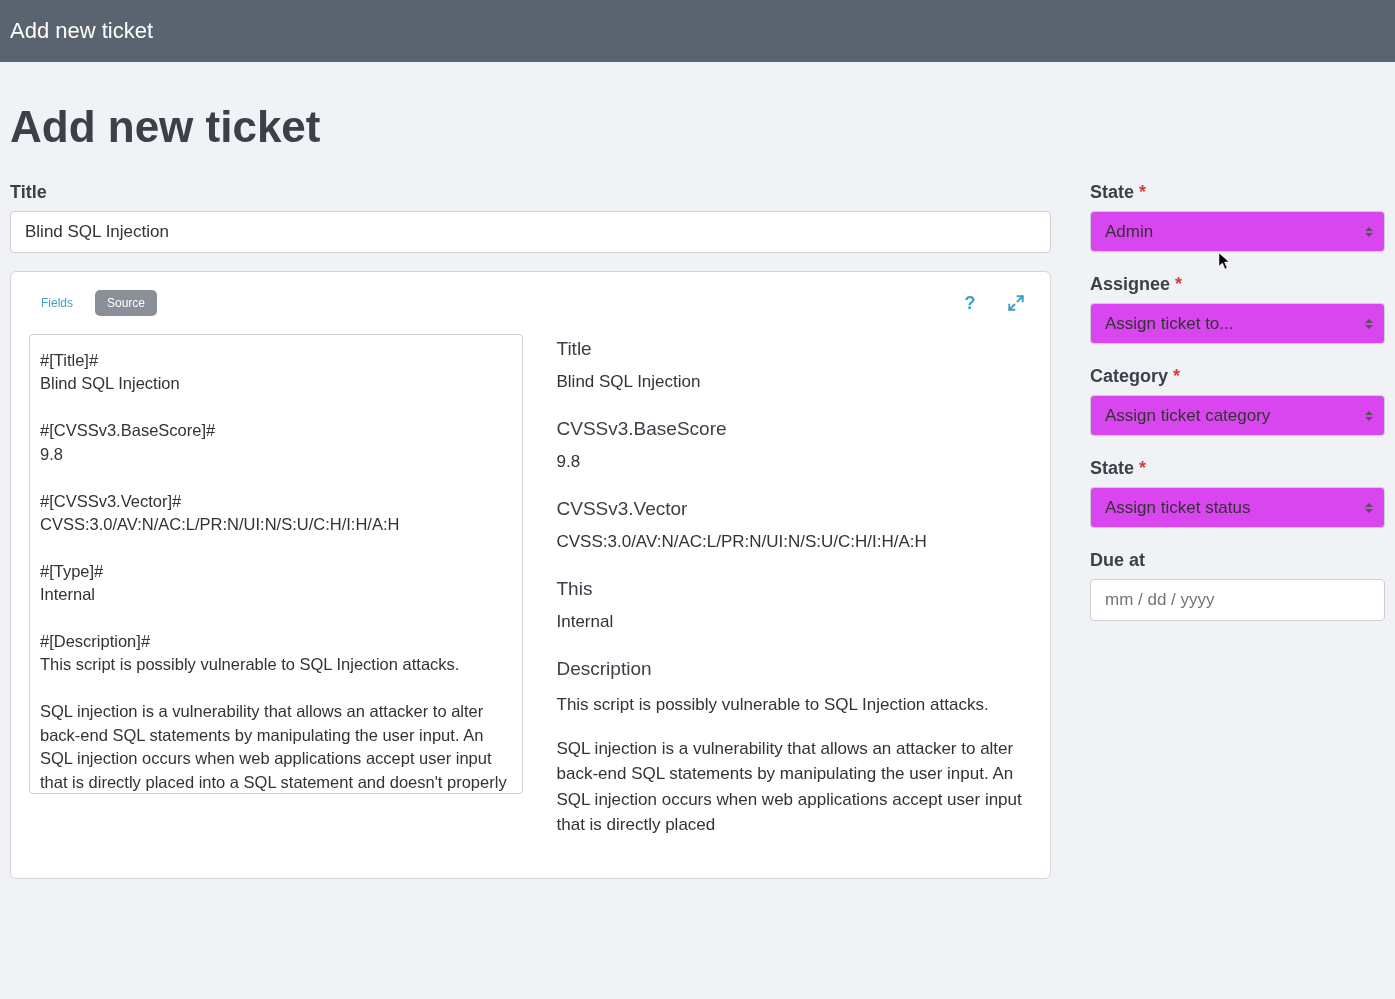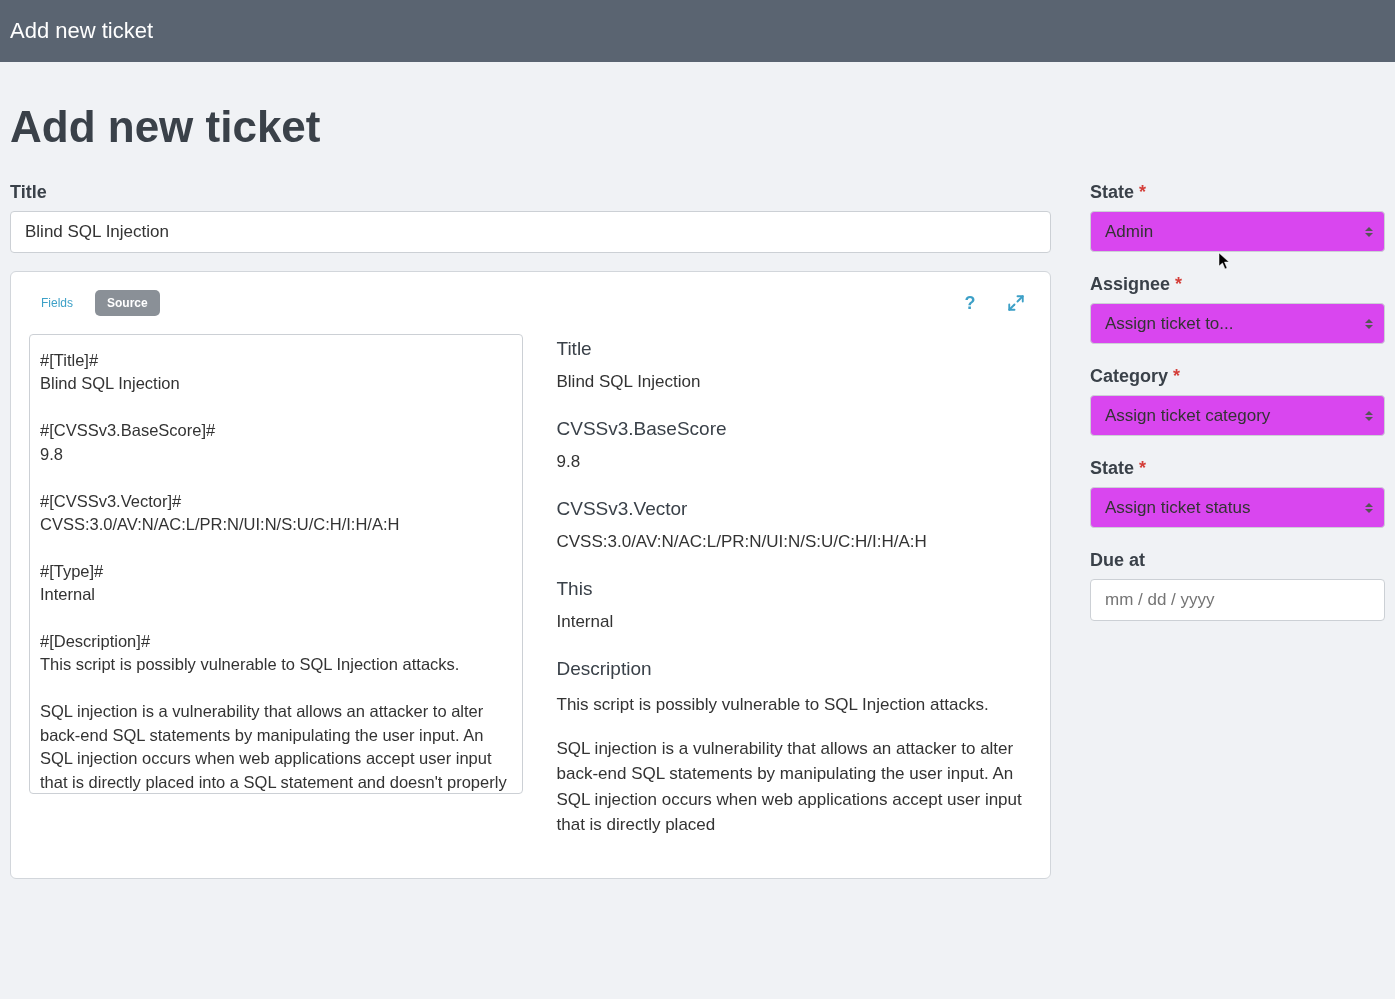--- a/index.html
+++ b/index.html
@@ -123,21 +123,20 @@
   }
   .tab-link {
     font-size: 12px;
     padding: 6px 12px;
     border-radius: 5px;
     cursor: pointer;
   }
   .tab-active {
     background: #8a9097;
     color: #fff;
-    font-weight: bold;
   }
   .tab-inactive {
     color: #3da0c7;
   }
   .toolbar-icons {
     display: flex;
     gap: 26px;
     align-items: center;
     padding-right: 6px;
   }

